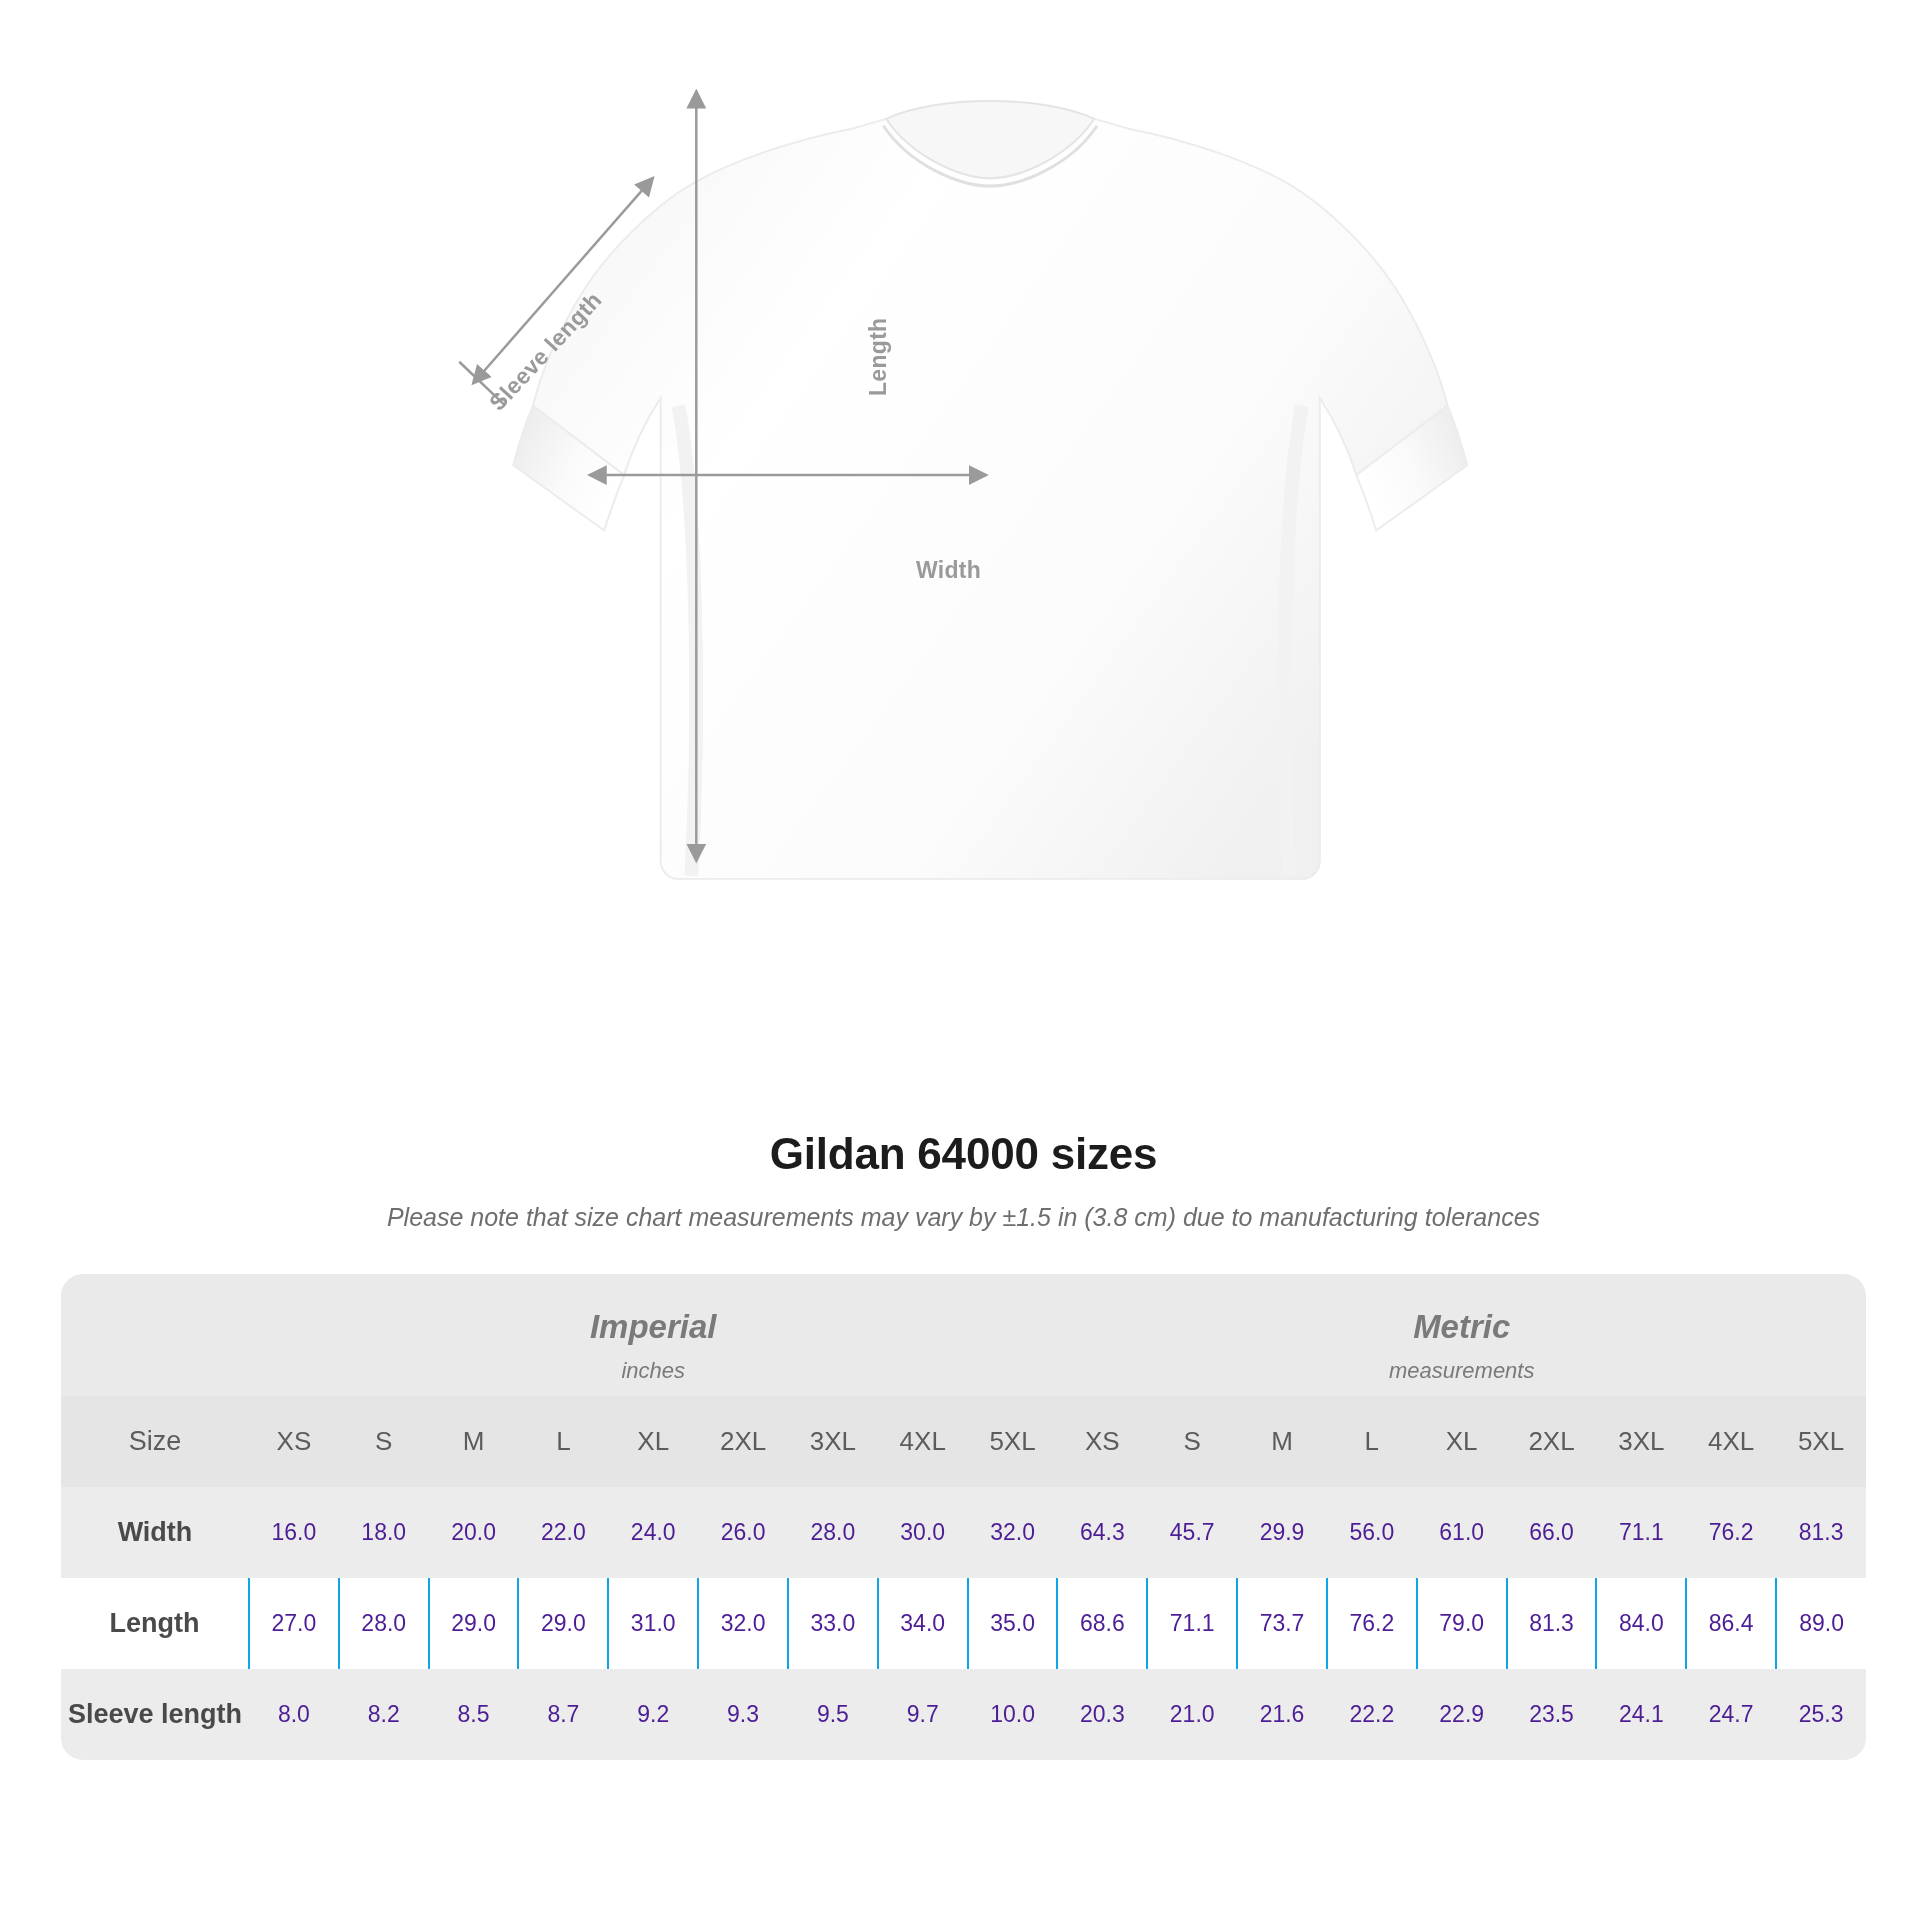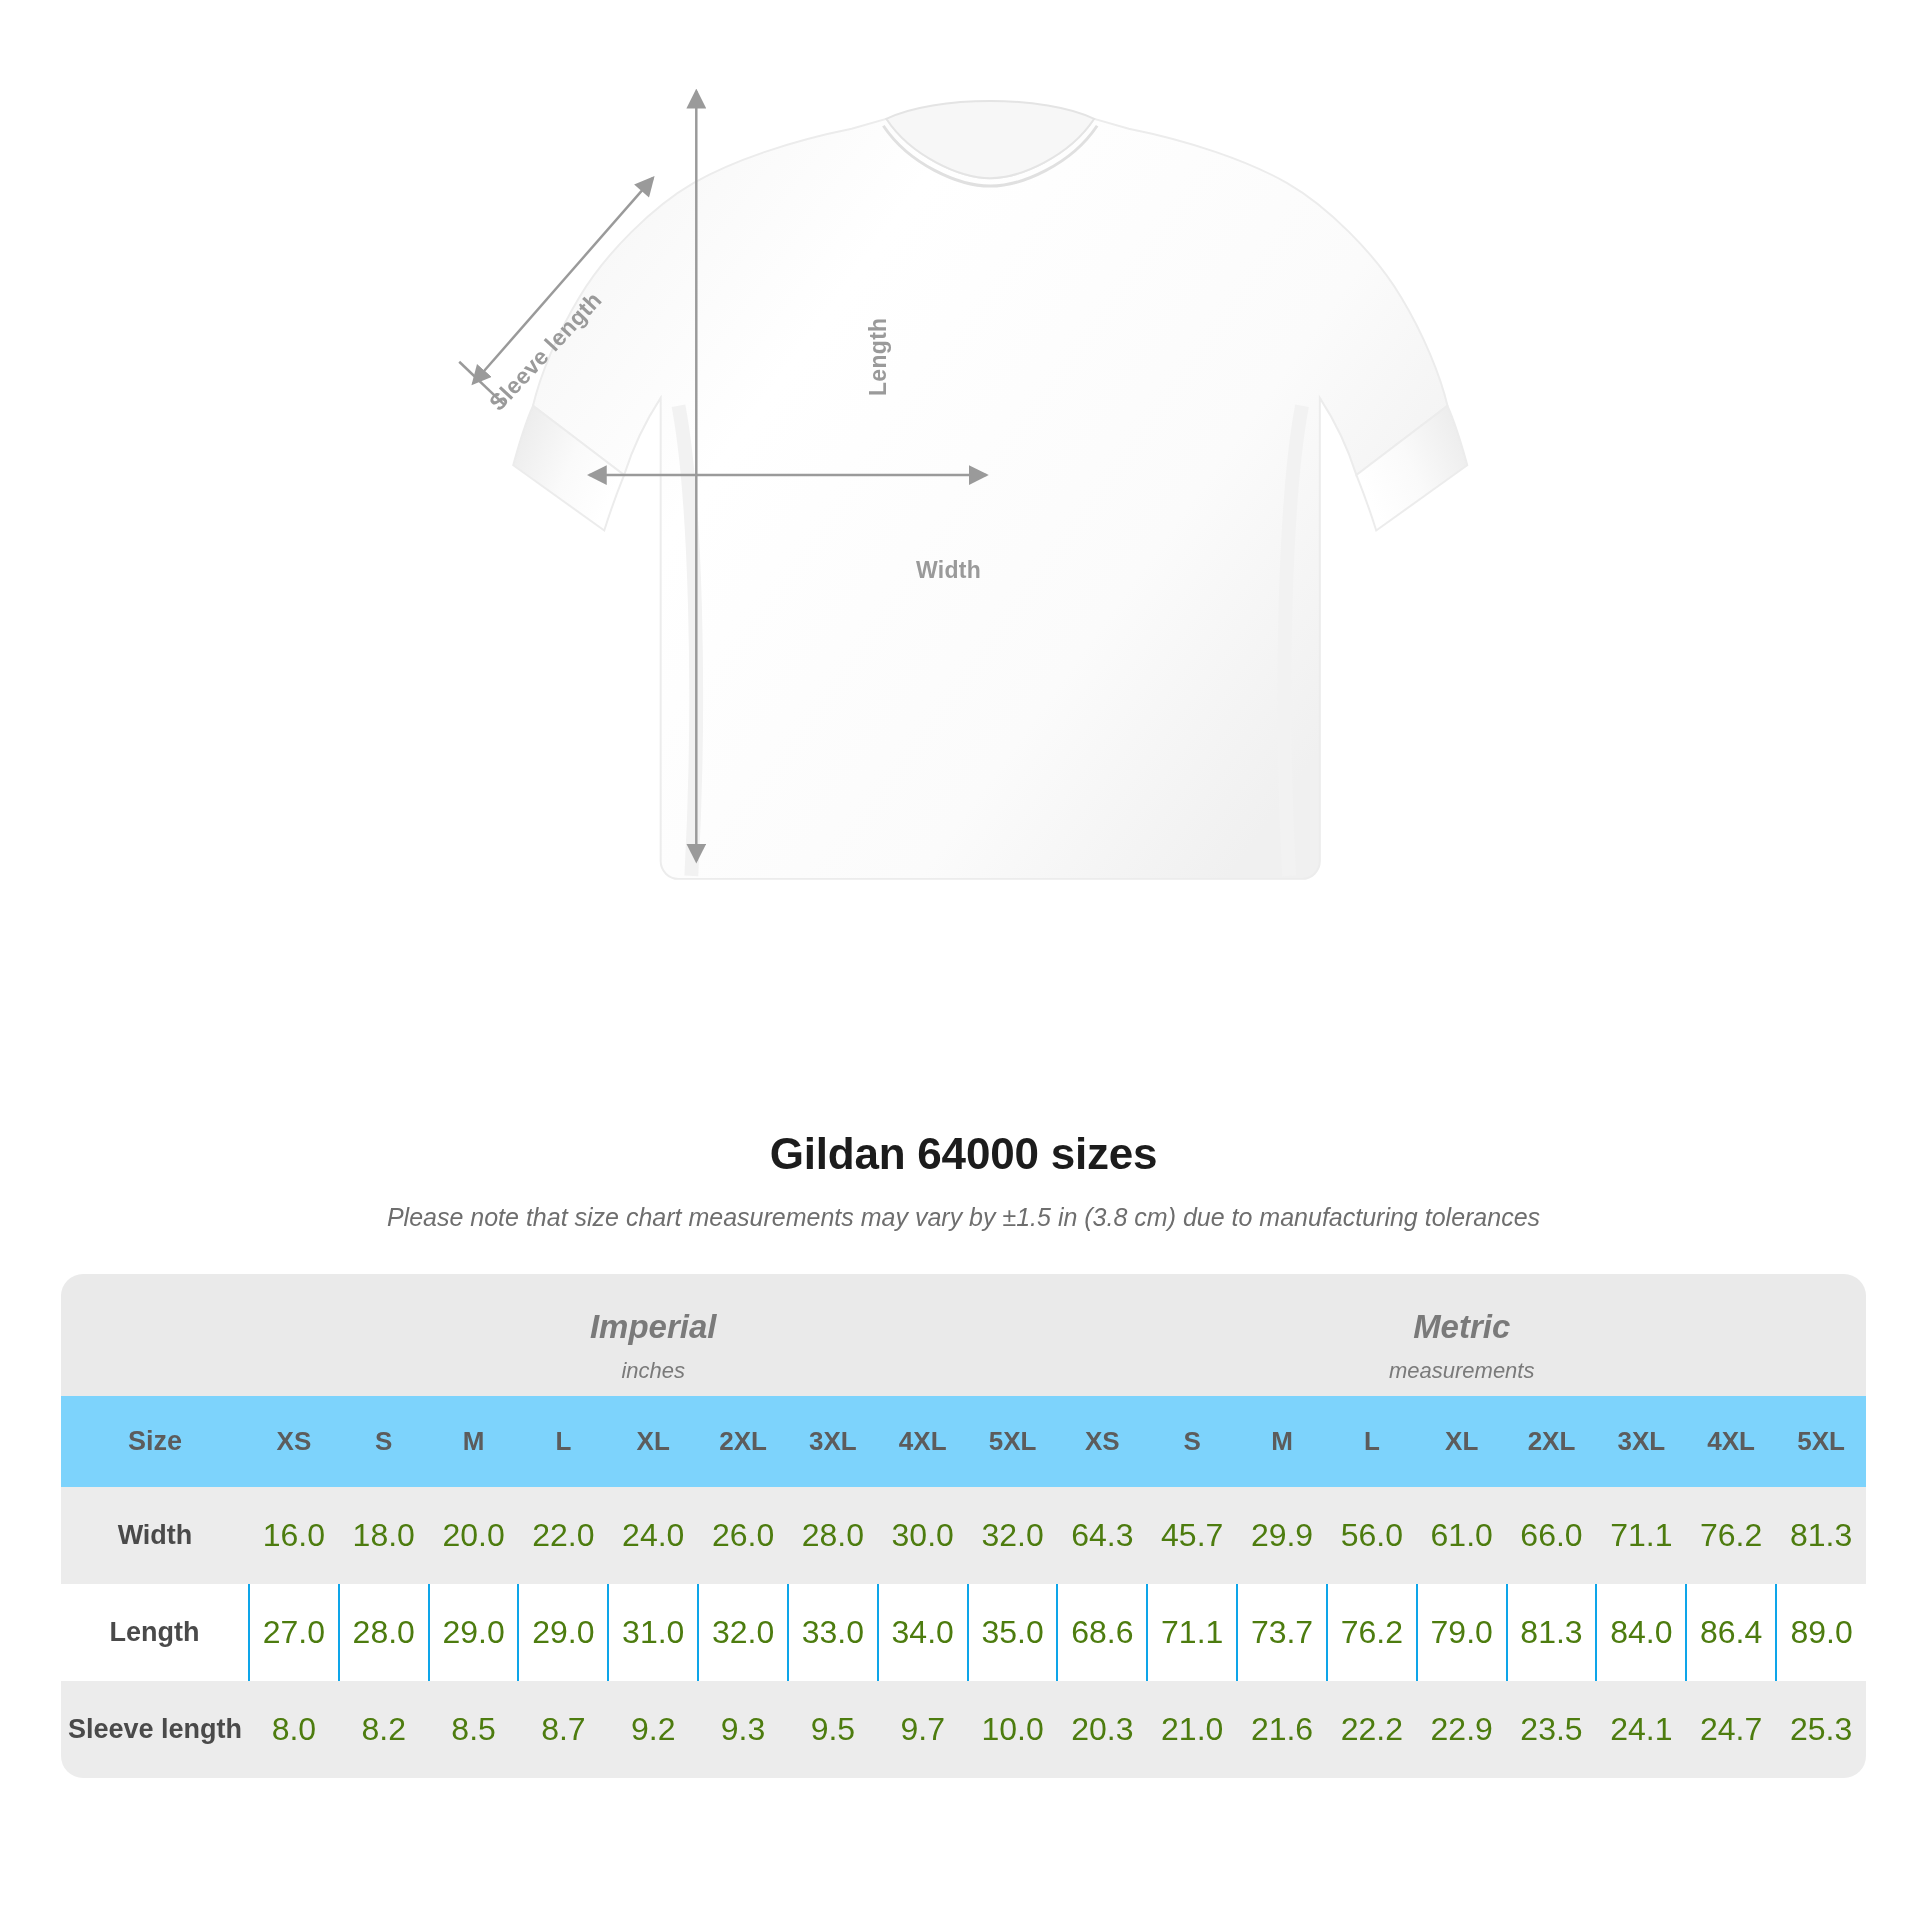--- a/index.html
+++ b/index.html
@@ -112,33 +112,33 @@
     font-weight: bold;
     color: #7a7a7a;
   }
   .unit-sub {
     font-size: 22px;
     font-style: italic;
     color: #7a7a7a;
     margin-top: 12px;
   }
   .head-row td {
-    background: #7dd3fc;
+    background: #e5e5e5;
     padding: 30px 0;
     font-size: 26px;
-    font-weight: bold;
+    font-weight: normal;
     color: #5c5c5c;
   }
   .head-row td.rowhead {
     font-size: 27px;
   }
   .data-row td {
     padding: 30px 0;
-    font-size: 32px;
-    color: #4d7c0f;
+    font-size: 23px;
+    color: #4c1d95;
   }
   .data-row td.rowhead {
     font-weight: bold;
     color: #4a4a4a;
     font-size: 27px;
   }
   .row-shade td {
     background: #ececec;
   }
   .row-plain td {

